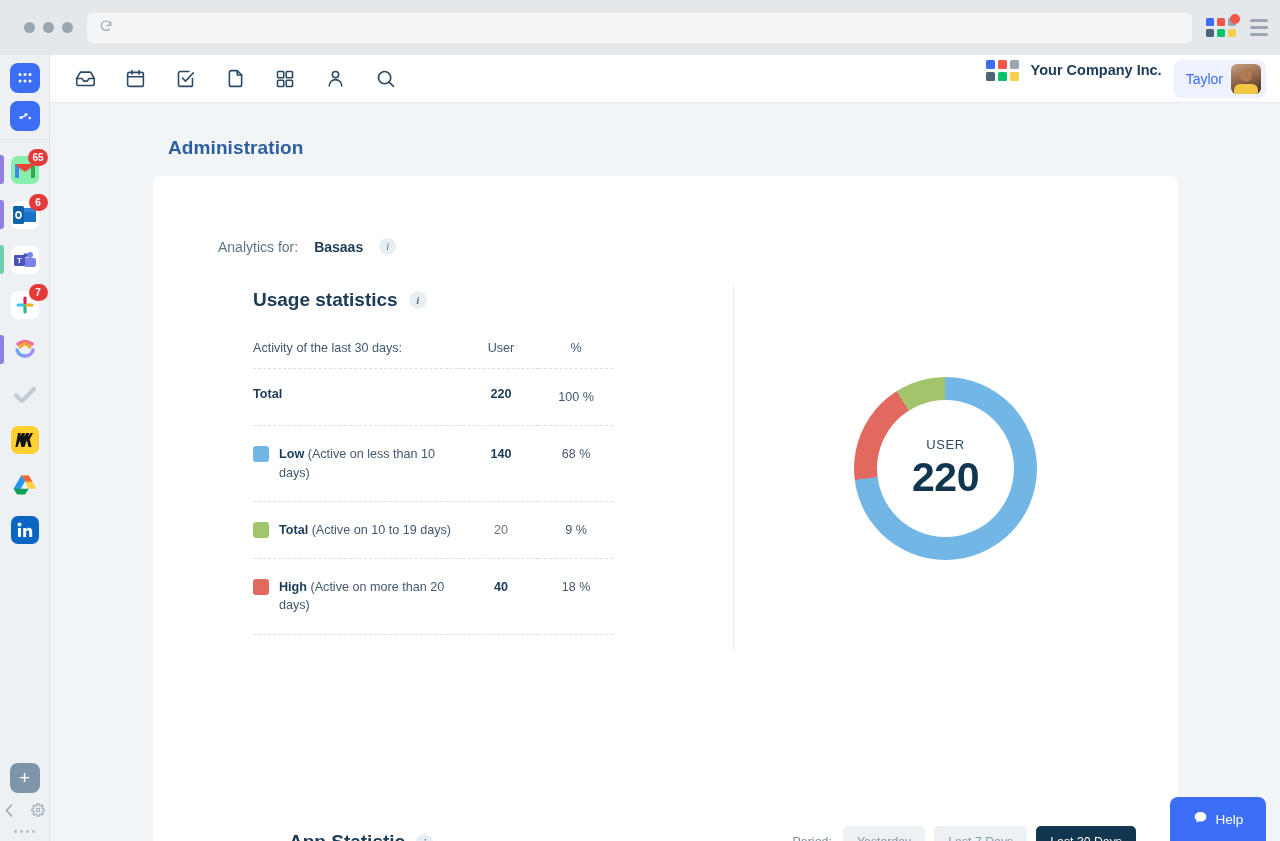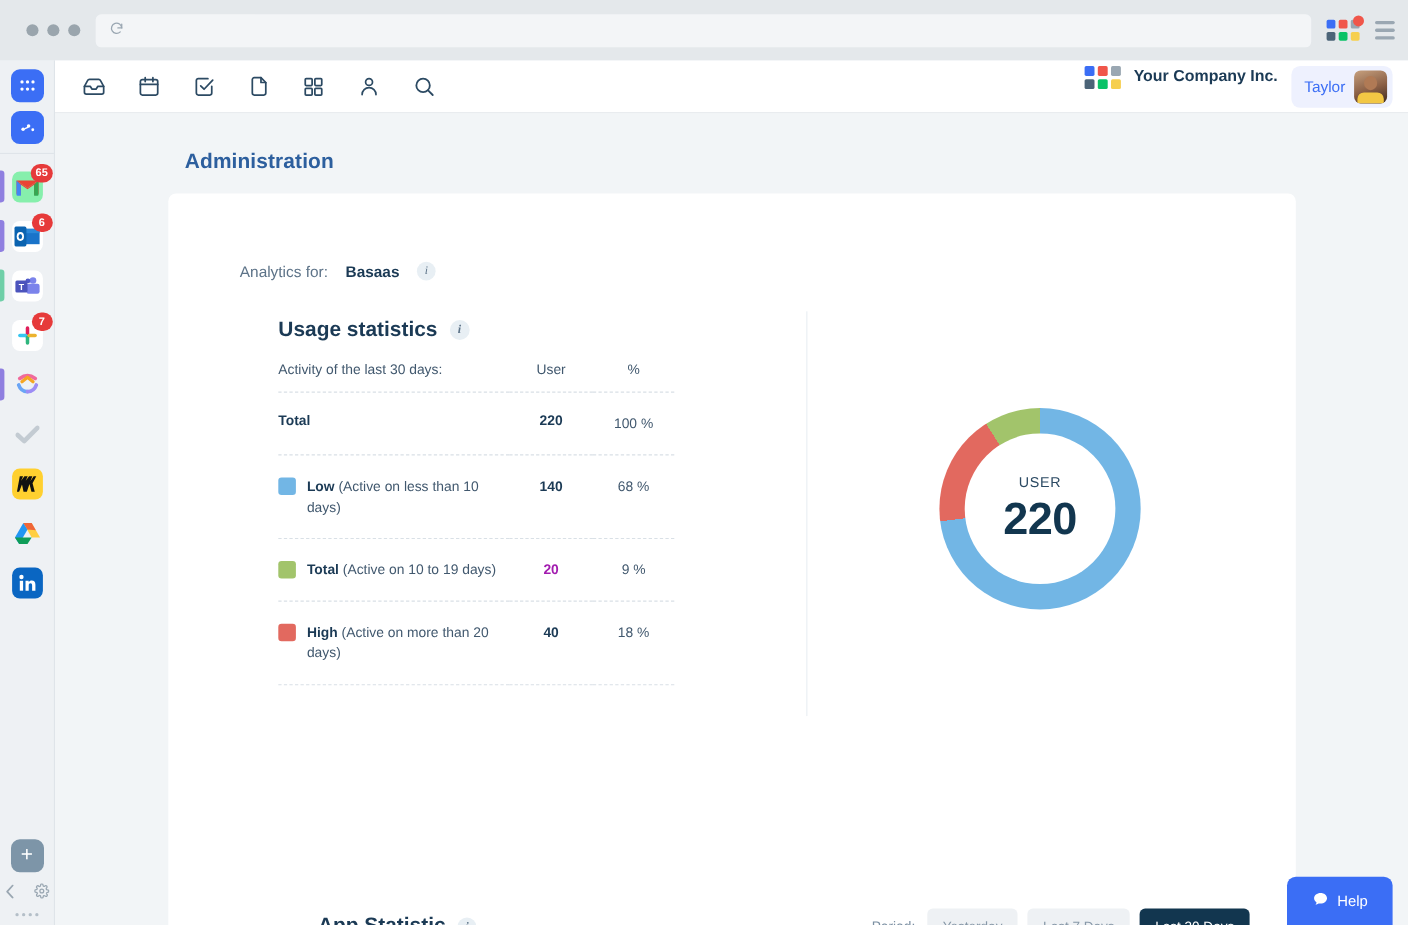--- a/index.html
+++ b/index.html
@@ -100,21 +100,21 @@
   .analytics-for b { color: #1b3a55; font-weight: bold; }
   .info-badge { width: 17px; height: 17px; border-radius: 50%; background: #e8eff4;
                 color: #5b7287; font-size: 10.5px; display:inline-flex; align-items:center;
                 justify-content:center; font-style: italic; font-family: "Liberation Serif", serif; }
 
   .stats-wrap { display: flex; margin: 34px 0 0 0; position: relative; }
   .stats-left { width: 530px; padding-left: 100px; }
   .stats-title { font-size: 19px; font-weight: bold; color: #1b3a55; display:flex; align-items:center; gap: 11px; }
   .stats-title .info-badge { width: 18px; height: 18px; font-size: 11px; }
 
-  table.usage { margin-top: 18px; width: 360px; border-collapse: collapse; }
+  table.usage { margin-top: 30px; width: 360px; border-collapse: collapse; }
   table.usage th { font-size: 12.6px; font-weight: normal; color: #41586e; text-align: left;
                    padding: 0 0 13px 0; }
   table.usage th.num, table.usage td.num { text-align: center; }
   table.usage th.col-user, table.usage td.col-user { width: 76px; }
   table.usage th.col-pct, table.usage td.col-pct { width: 74px; }
   table.usage tr.divider td { border-top: 1px dashed #d9e0e6; }
   table.usage td { font-size: 12.6px; color: #41586e; padding: 19px 0 19px 0; vertical-align: top; line-height: 1.45; }
   table.usage td.total-label { font-weight: bold; color: #1b3a55; padding: 16px 0 16px 0; }
   table.usage td.total-num { font-weight: bold; color: #1b3a55; padding: 16px 0 16px 0; }
   .lbl-cell { display: flex; gap: 10px; }
@@ -443,21 +443,21 @@
               <td class="num col-pct">68 %</td>
             </tr>
             <tr class="divider">
               <td>
                 <span class="lbl-cell">
                   <span class="swatch" style="background: rgb(162, 196, 107);"></span>
                   <span><b>Total</b>
                   <span>(Active on 10 to 19 days)</span></span>
                 </span>
               </td>
-              <td class="num col-user" style="font-weight:bold;color:#a21caf">20</td>
+              <td class="num col-user" style="font-weight:normal;color:#737373">20</td>
               <td class="num col-pct">9 %</td>
             </tr>
             <tr class="divider">
               <td>
                 <span class="lbl-cell">
                   <span class="swatch" style="background: rgb(226, 105, 95);"></span>
                   <span><b>High</b>
                   <span>(Active on more than 20 days)</span></span>
                 </span>
               </td>

